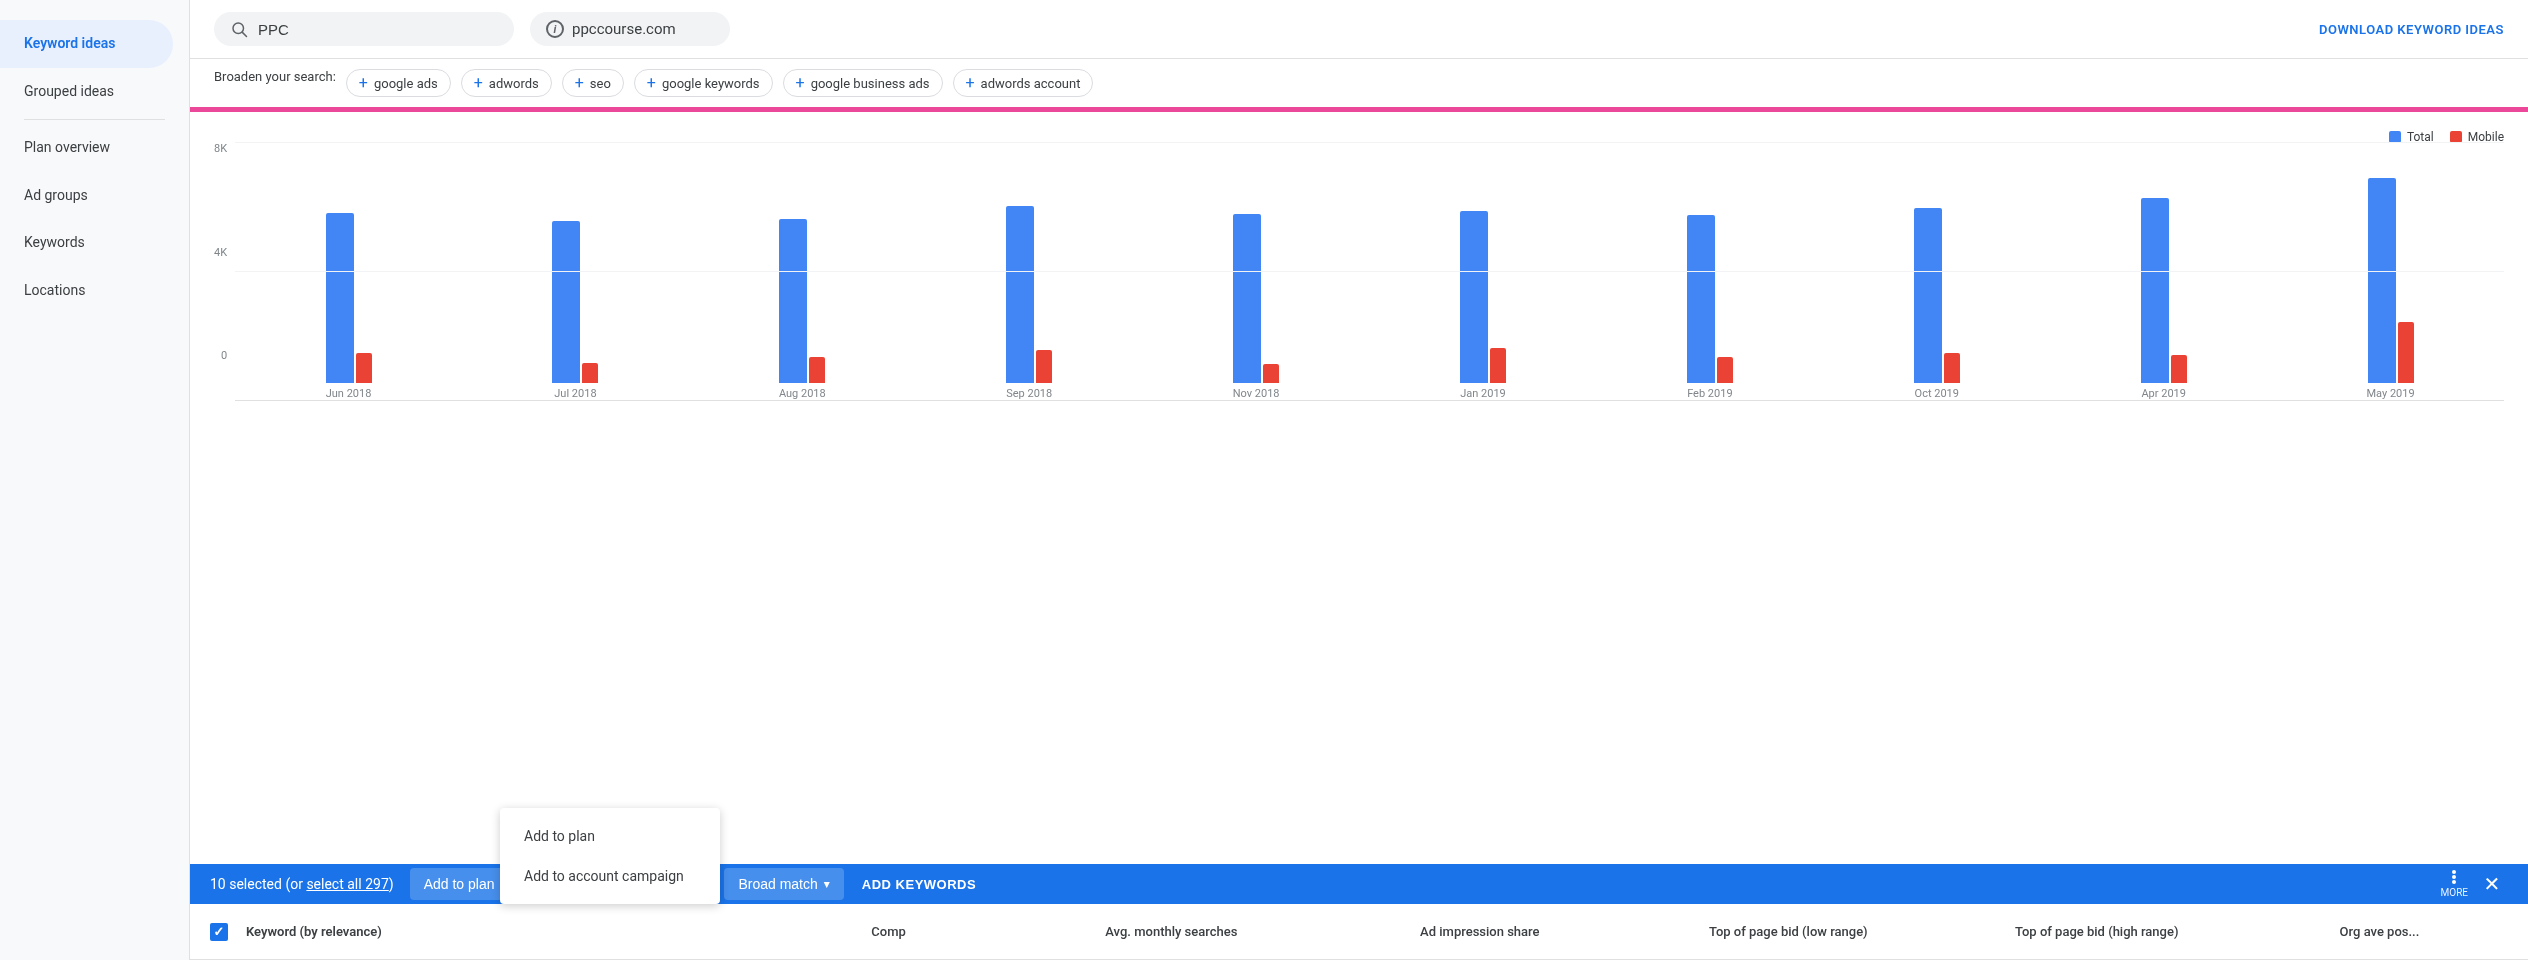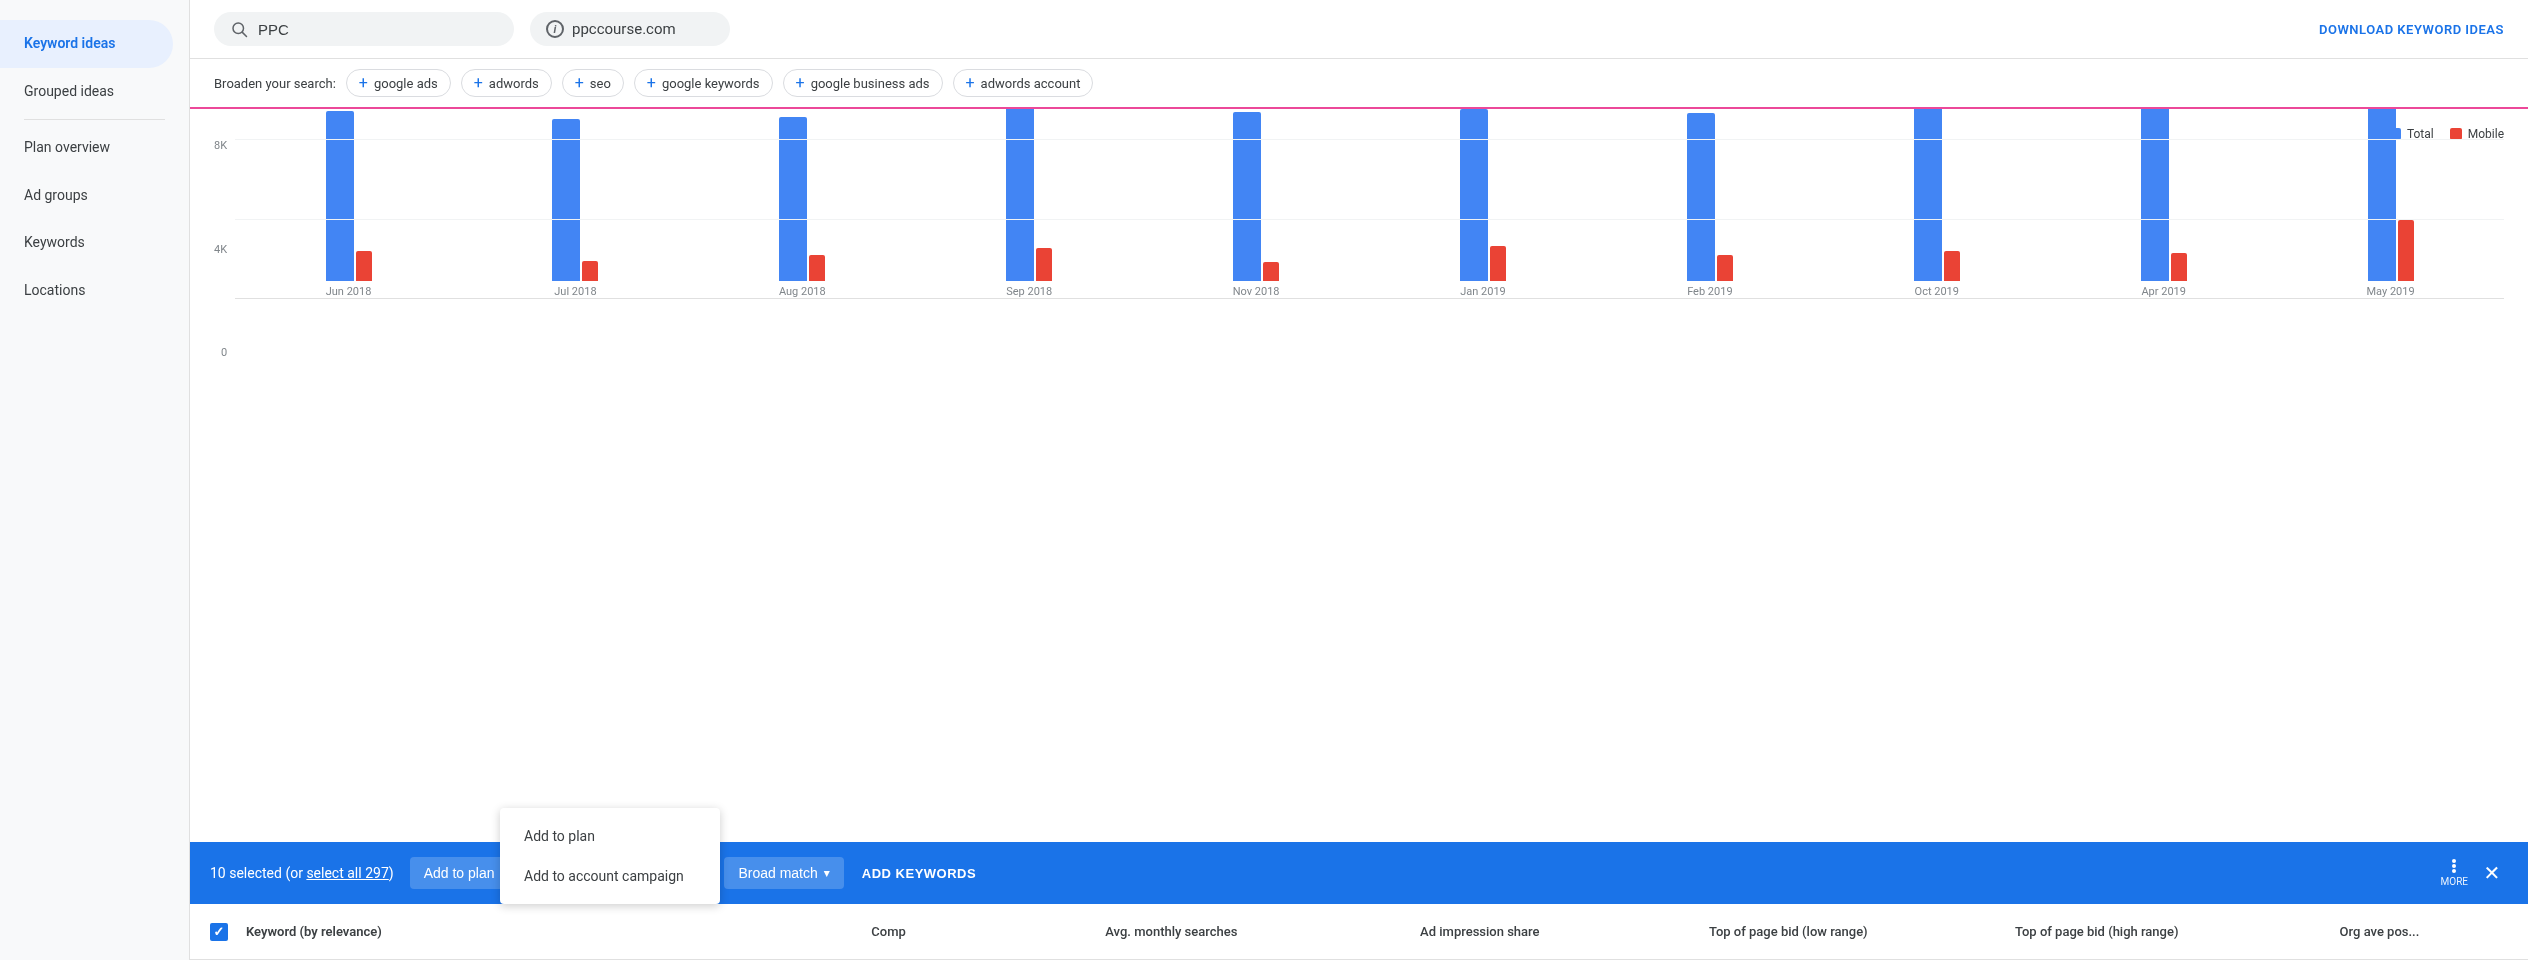--- a/index.html
+++ b/index.html
@@ -101,24 +101,23 @@
       font-size: 13px;
       font-weight: 600;
       letter-spacing: 0.5px;
       cursor: pointer;
       text-transform: uppercase;
     }
 
     
     .broaden-bar {
       display: flex;
-      align-items: center;
       padding: 10px 24px;
       gap: 10px;
-      border-bottom: 2px solid #ec4899;
+      border-bottom: 5px solid #ec4899;
       flex-wrap: wrap;
     }
     .broaden-label {
       font-size: 13px;
       color: #3c4043;
       white-space: nowrap;
     }
     .broaden-chip {
       display: flex;
       align-items: center;
@@ -170,21 +169,21 @@
       border-radius: 2px;
     }
 
     
     .action-bar {
       background: #1a73e8;
       color: #fff;
       display: flex;
       align-items: center;
       padding: 8px 20px;
-      height: 62px;
+      height: 40px;
       gap: 8px;
       position: relative;
       z-index: 10;
     }
     .selected-count {
       font-size: 14px;
       color: #fff;
       white-space: nowrap;
       margin-right: 8px;
     }
@@ -393,21 +392,21 @@
       </div>
     </div>
     <div style="display:flex; height:280px; padding-top:30px;">
 
       <div style="display:flex;flex-direction:column;justify-content:space-between;align-items:flex-end;padding-right:8px;height:220px;margin-top:0;">
         <span style="font-size:11px;color:#80868b;">8K</span>
         <span style="font-size:11px;color:#80868b;">4K</span>
         <span style="font-size:11px;color:#80868b;">0</span>
       </div>
 
-      <div id="chart-bars" style="display:flex;align-items:flex-end;height:160px;flex:1;border-bottom:1px solid #e0e0e0;position:relative;">
+      <div id="chart-bars" style="display:flex;align-items:flex-end;height:259px;flex:1;border-bottom:1px solid #e0e0e0;position:relative;">
 
         <div style="position:absolute;top:0;left:0;right:0;height:1px;background:#f1f3f4;"></div>
         <div style="position:absolute;top:50%;left:0;right:0;height:1px;background:#f1f3f4;"></div>
 
       <div style="display: flex; flex-direction: column; align-items: center; flex: 1 1 0%;">
             <div style="display: flex; align-items: flex-end; gap: 2px; height: 205px;">
               <div style="width: 28px; background: rgb(66, 133, 244); border-radius: 2px 2px 0px 0px; height: 170px;"></div>
               <div style="width: 16px; background: rgb(234, 67, 53); border-radius: 2px 2px 0px 0px; height: 30px;"></div>
             </div>
             <div style="font-size: 11px; color: rgb(128, 134, 139); margin-top: 4px; white-space: nowrap;">Jun 2018</div>

